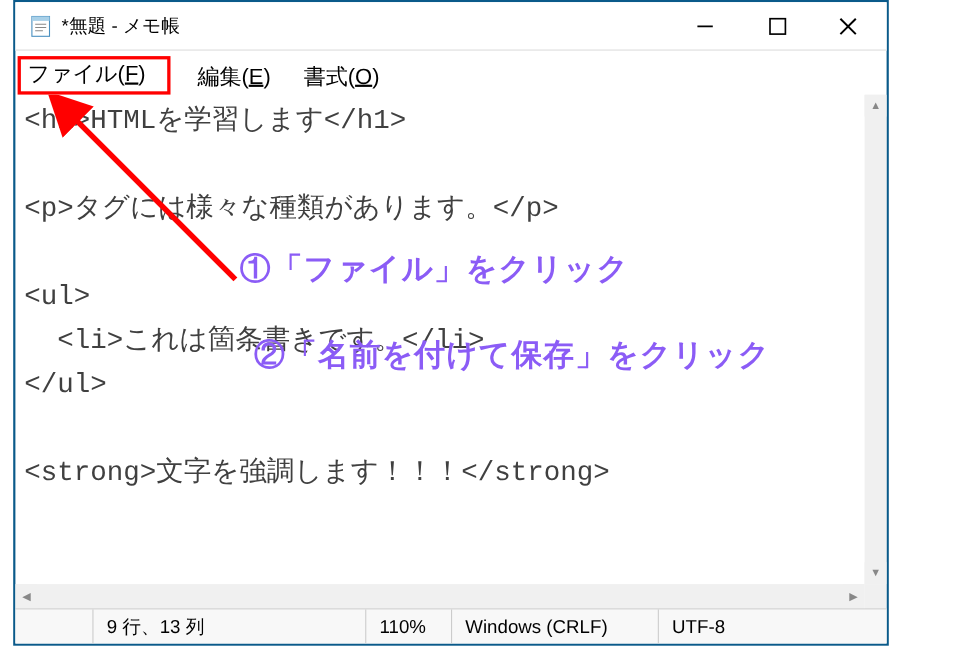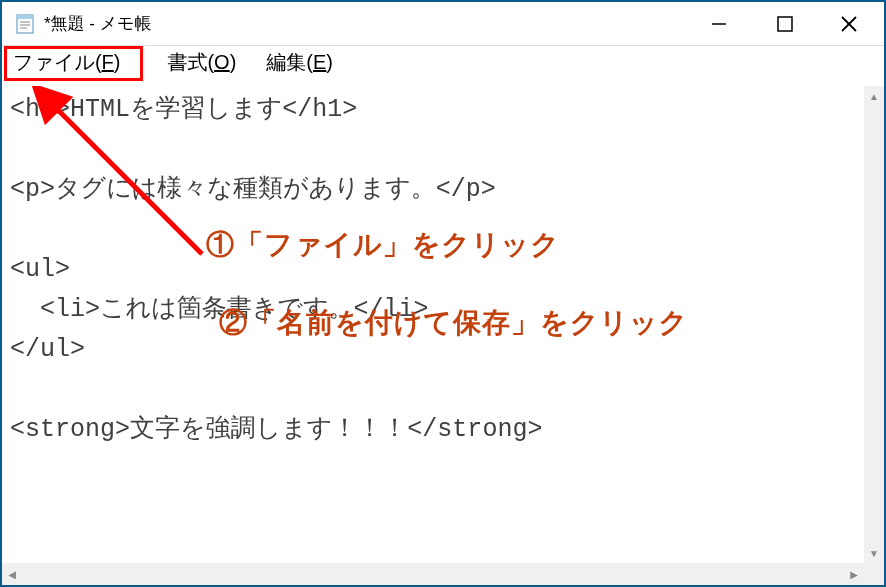--- a/index.html
+++ b/index.html
@@ -3,27 +3,28 @@
   <meta charset="utf-8">
   <style>
     * { box-sizing: border-box; }
     body {
       margin: 0;
       padding: 0;
       font-family: "Meiryo", "MS Gothic", sans-serif;
       background: #fff;
     }
     .window {
-      width: 886px;
+      width: 796px;
       height: 587px;
       border: 2px solid #0a5a8a;
       background: #fff;
       position: relative;
       display: flex;
       flex-direction: column;
+      margin-left: 12px;
     }
     .titlebar {
       height: 44px;
       background: #fff;
       border-bottom: 1px solid #ddd;
       display: flex;
       align-items: center;
       padding: 0 4px;
     }
     .titlebar .app-icon {
@@ -53,21 +54,21 @@
       font-size: 18px;
       cursor: default;
     }
     .win-btn.close {
       font-size: 26px;
       width: 62px;
       font-weight: bold;
     }
     .menubar {
       display: flex;
-      align-items: flex-start;
+      align-items: flex-end;
       height: 40px;
       padding: 0 6px;
       gap: 18px;
       font-size: 20px;
     }
     .menu-item {
       padding: 3px 6px;
       cursor: default;
       white-space: nowrap;
     }
@@ -89,21 +90,21 @@
       font-size: 25px;
       line-height: 1.6;
       font-family: Liberation Mono, monospace;
       color: #404040;
       white-space: pre;
       position: relative;
       height: 100%;
     }
     .annotation {
       position: absolute;
-      color: #c2410c;
+      color: #8b5cf6;
       font-weight: bold;
       pointer-events: none;
       font-family: Liberation Mono, monospace;
       letter-spacing: 1px;
     }
     #anno1 { left: 204px; top: 140px; font-size: 28px; }
     #anno2 { left: 217px; top: 218px; font-size: 28px; }
     .arrow {
       position: absolute;
       pointer-events: none;
@@ -214,24 +215,24 @@
         </svg>
       </div>
     </div>
   </div>
 
   <div class="menubar">
     <span class="menu-item file-highlight">
       <span>ファイル(</span><span class="underlined">F</span><span>)</span>
     </span>
     <span class="menu-item">
+      <span>編集(</span><span class="underlined">E</span><span>)</span>
+    </span>
+    <span class="menu-item">
       <span>書式(</span><span class="underlined">O</span><span>)</span>
-    </span>
-    <span class="menu-item">
-      <span>編集(</span><span class="underlined">E</span><span>)</span>
     </span>
   </div>
 
   <div class="content-area">
     <div class="text-content">&lt;h1&gt;HTMLを学習します&lt;/h1&gt;
 
 &lt;p&gt;タグには様々な種類があります。&lt;/p&gt;
 
 &lt;ul&gt;
   &lt;li&gt;これは箇条書きです。&lt;/li&gt;
@@ -255,13 +256,20 @@
       <div class="sb-btn sb-up">▲</div>
       <div class="sb-btn sb-down">▼</div>
     </div>
     <div class="scrollbar-h">
       <div class="sb-btn sb-left">◀</div>
       <div class="sb-btn sb-right">▶</div>
     </div>
     <div class="scroll-corner"></div>
   </div>
 
+  <div class="statusbar">
+    <div class="status-cell"></div>
+    <div class="status-cell pos">9 行、13 列</div>
+    <div class="status-cell zoom">110%</div>
+    <div class="status-cell eol">Windows (CRLF)</div>
+    <div class="status-cell enc">UTF-8</div>
+  </div>
 </div>
 
 </body></html>

